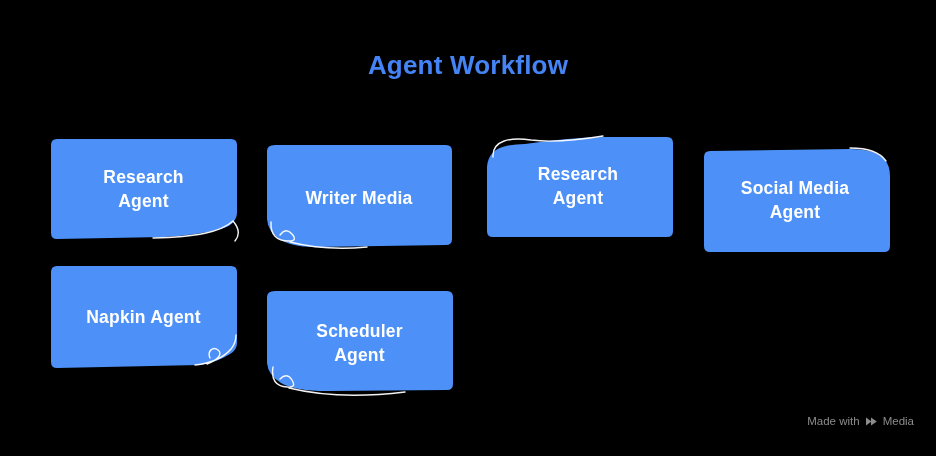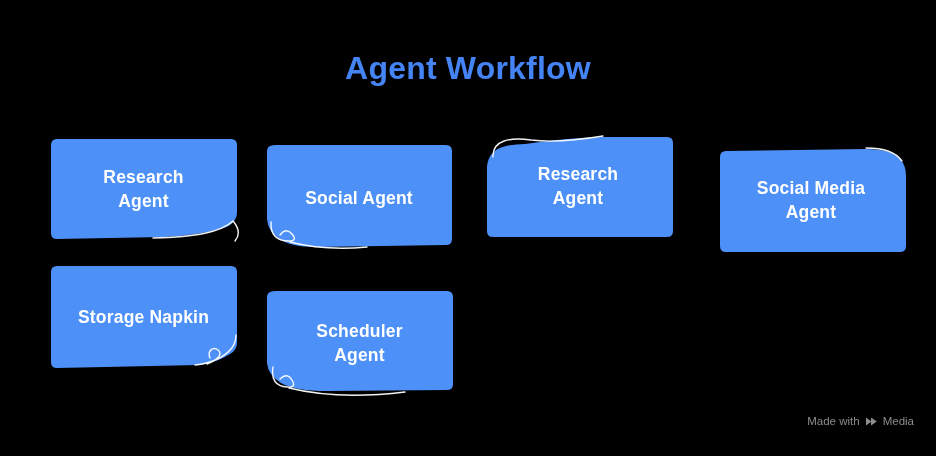--- a/index.html
+++ b/index.html
@@ -7,21 +7,21 @@
     width: 936px; height: 456px;
     background: var(--background, #000);
     font-family: "Liberation Sans", sans-serif;
     position: relative; overflow: hidden;
   }
   .canvas { position: absolute; inset: 0; }
 
   .diagram-title {
     position: absolute; top: 50px; left: 0; right: 0;
     text-align: center;
-    font-size: 32px; font-weight: 700;
+    font-size: 26px; font-weight: 700;
     color: var(--title-text, #4484F4);
     letter-spacing: 0.2px;
   }
 
   .node { position: absolute; }
   .node svg { position: absolute; inset: 0; width: 100%; height: 100%; }
   .node-shape { fill: var(--node-fill, #4D90F7); stroke: none; }
   .node-curl  { fill: none; stroke: var(--node-text, #fff); stroke-width: 1.4;
                 stroke-linecap: round; opacity: 0.95; }
   .node-label {
@@ -29,21 +29,21 @@
     display: flex; align-items: center; justify-content: center;
     text-align: center; white-space: pre-line;
     color: var(--node-text, #fff);
     font-size: 17.5px; font-weight: 700; line-height: 24px;
     letter-spacing: 0.2px;
   }
 
   .node-research  { left: 47px;  top: 136px; width: 193px; height: 106px; }
   .node-writer    { left: 263px; top: 142px; width: 192px; height: 111px; }
   .node-evaluator { left: 483px; top: 131px; width: 190px; height: 109px; }
-  .node-social    { left: 716px; top: 145px; width: 190px; height: 110px; }
+  .node-social    { left: 700px; top: 145px; width: 190px; height: 110px; }
   .node-storage   { left: 47px;  top: 263px; width: 193px; height: 108px; }
   .node-scheduler { left: 263px; top: 288px; width: 193px; height: 110px; }
 
   .watermark {
     position: absolute; top: 415px; right: 22px;
     display: flex; align-items: center; gap: 5px;
     color: var(--watermark-text, #8C8C8C);
     font-size: 11.5px; font-weight: 500;
   }
   .watermark svg { display: block; }
@@ -63,21 +63,21 @@
     </svg>
     <div class="node-label">Research
 Agent</div>
   </div>
 
   <div class="node node-writer">
     <svg viewBox="0 0 192 111" preserveAspectRatio="none">
       <path class="node-shape" d="M12 3 H183 Q189 3 189 9 V97 Q189 103 183 103 L52 105 Q27 105 15 96 Q5 89 4 77 V9 Q4 3 12 3 Z"></path>
       <path class="node-curl" d="M8 80 Q7 99 26 99 Q35 99 29 92 Q23 85 17 93 M27 100 Q62 109 104 105"></path>
     </svg>
-    <div class="node-label">Social Agent</div>
+    <div class="node-label">Writer Media</div>
   </div>
 
   <div class="node node-evaluator">
     <svg viewBox="0 0 190 109" preserveAspectRatio="none">
       <path class="node-shape" d="M42 13 Q82 7 120 6 H184 Q190 6 190 12 V100 Q190 106 184 106 H10 Q4 106 4 100 V36 Q5 19 23 15 Q32 13 42 13 Z"></path>
       <path class="node-curl" d="M10 26 C9 9 28 6 48 9 C72 12 96 9 120 5"></path>
     </svg>
     <div class="node-label">Research
 Agent</div>
   </div>
@@ -89,21 +89,21 @@
     </svg>
     <div class="node-label">Social Media
 Agent</div>
   </div>
 
   <div class="node node-storage">
     <svg viewBox="0 0 193 108" preserveAspectRatio="none">
       <path class="node-shape" d="M10 3 H184 Q190 3 190 9 V80 Q190 87 183 91 Q169 100 152 102 L10 105 Q4 105 4 99 V9 Q4 3 10 3 Z"></path>
       <path class="node-curl" d="M148 102 C166 100 177 94 184 86 Q189 80 189 72 M160 101 C171 97 176 91 171 87 C166 83 160 88 163 95"></path>
     </svg>
-    <div class="node-label">Storage Napkin</div>
+    <div class="node-label">Napkin Agent</div>
   </div>
 
   <div class="node node-scheduler">
     <svg viewBox="0 0 193 110" preserveAspectRatio="none">
       <path class="node-shape" d="M12 3 H184 Q190 3 190 9 V96 Q190 102 184 102 L64 103 Q32 103 18 95 Q5 87 4 75 V9 Q4 3 12 3 Z"></path>
       <path class="node-curl" d="M10 79 Q7 98 24 99 Q34 100 29 92 Q24 84 17 91 M26 100 Q75 112 142 104"></path>
     </svg>
     <div class="node-label">Scheduler
 Agent</div>
   </div>

